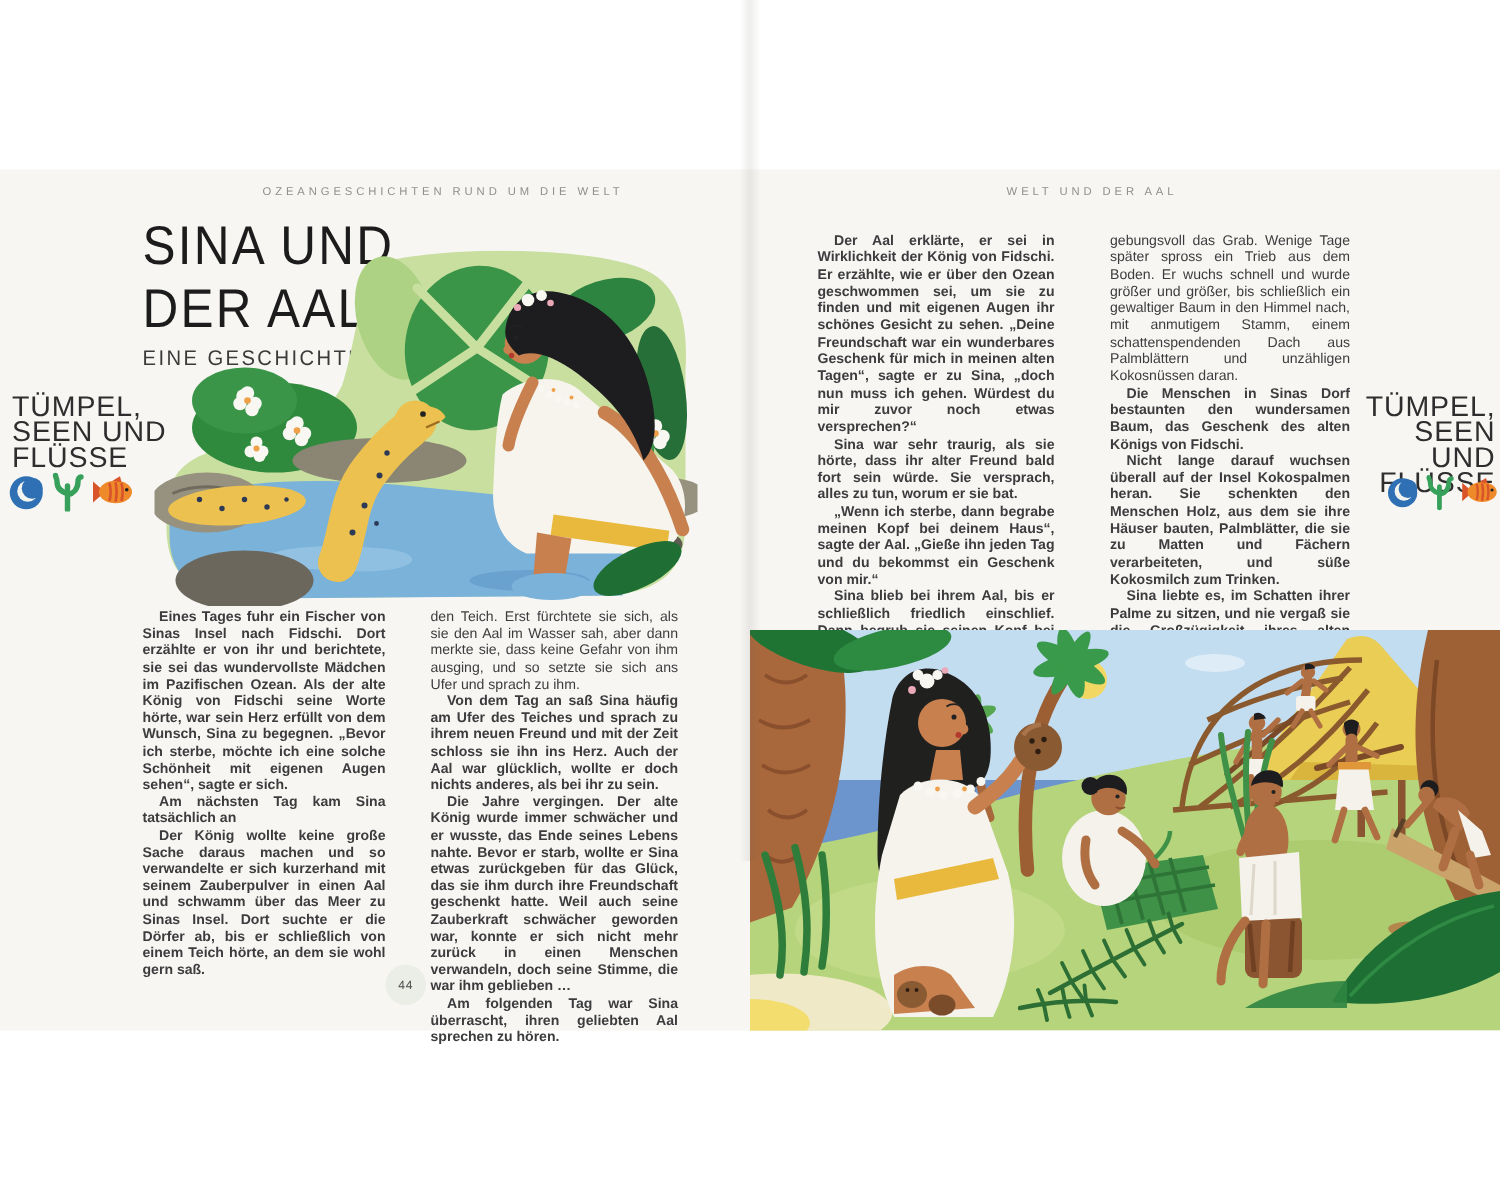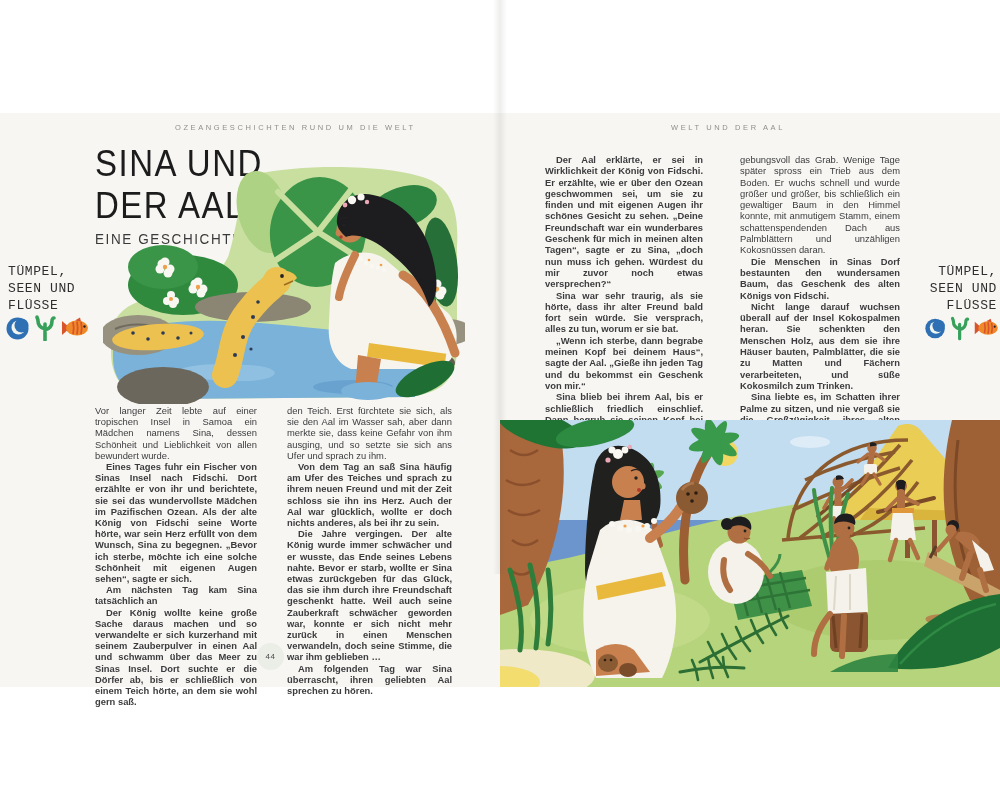--- a/index.html
+++ b/index.html
@@ -9,22 +9,22 @@
   .fold{position:absolute;left:493px;top:0;width:14px;height:574px;
         background:linear-gradient(to right,rgba(0,0,0,0),rgba(90,90,80,.10) 50%,rgba(0,0,0,0));}
   .running-header{position:absolute;top:10px;font-size:7.5px;letter-spacing:2.6px;
         color:var(--muted,#8f8f8d);text-align:center;white-space:nowrap;}
   .rh-left{left:175px;width:220px;}
   .rh-right{left:638px;width:180px;}
   .title{position:absolute;left:95px;top:30px;font-size:33px;line-height:38px;
         letter-spacing:1.5px;color:var(--title,#1c1c1c);transform:scaleY(1.1);transform-origin:top left;}
   .subtitle{position:absolute;left:95px;top:118px;font-size:13.5px;letter-spacing:1.6px;
         color:#3a3a3a;transform:scaleY(1.05);transform-origin:top left;}
-  .sidebar{position:absolute;top:150px;font-size:13px;line-height:17px;letter-spacing:.6px;
-        color:#2e2e2e;font-family:Liberation Mono, monospace;}
+  .sidebar{position:absolute;top:150px;font-size:19px;line-height:17px;letter-spacing:.6px;
+        color:#2e2e2e;}
   .sb-left{left:8px;text-align:left;}
   .sb-right{left:900px;width:97px;text-align:right;}
   .icons-row{position:absolute;top:202px;display:flex;gap:3px;align-items:center;}
   .ir-left{left:5px;}
   .ir-right{left:924px;width:76px;justify-content:flex-end;}
   .col{position:absolute;font-size:9.4px;line-height:11.2px;color:var(--text,#3c3c3e);}
   .para{margin:0;text-align:justify;}
   .para.ind{text-indent:11px;font-weight:bold;}
   .lcol1{left:95px;top:292px;width:162px;}
   .lcol2{left:287px;top:292px;width:165px;}
@@ -205,21 +205,20 @@
               <circle cx="281" cy="103" r="2.2"></circle>
           </g>
           <circle cx="266" cy="93" r="1.3" fill="#f0a04a"></circle>
             <circle cx="278" cy="98" r="1.3" fill="#f0a04a"></circle>
         </g>
         <ellipse cx="322" cy="212" rx="32" ry="13" fill="#1f6f35" transform="rotate(-26 322 212)"></ellipse>
       </svg>
     </div>
 
     <div class="col lcol1">
-        <p class="para">Vor langer Zeit lebte auf einer tropischen Insel in Samoa ein Mädchen namens Sina, dessen Schönheit und Lieblichkeit von allen bewundert wurde.</p>
         <p class="para ind">Eines Tages fuhr ein Fischer von Sinas Insel nach Fidschi. Dort erzählte er von ihr und berichtete, sie sei das wundervollste Mädchen im Pazifischen Ozean. Als der alte König von Fidschi seine Worte hörte, war sein Herz erfüllt von dem Wunsch, Sina zu begegnen. „Bevor ich sterbe, möchte ich eine solche Schönheit mit eigenen Augen sehen“, sagte er sich.</p>
         <p class="para ind">Am nächsten Tag kam Sina tatsächlich an</p>
         <p class="para ind">Der König wollte keine große Sache daraus machen und so verwandelte er sich kurzerhand mit seinem Zauberpulver in einen Aal und schwamm über das Meer zu Sinas Insel. Dort suchte er die Dörfer ab, bis er schließlich von einem Teich hörte, an dem sie wohl gern saß.</p>
       </div>
     <div class="col lcol2">
         <p class="para">den Teich. Erst fürchtete sie sich, als sie den Aal im Wasser sah, aber dann merkte sie, dass keine Gefahr von ihm ausging, und so setzte sie sich ans Ufer und sprach zu ihm.</p>
         <p class="para ind">Von dem Tag an saß Sina häufig am Ufer des Teiches und sprach zu ihrem neuen Freund und mit der Zeit schloss sie ihn ins Herz. Auch der Aal war glücklich, wollte er doch nichts anderes, als bei ihr zu sein.</p>
         <p class="para ind">Die Jahre vergingen. Der alte König wurde immer schwächer und er wusste, das Ende seines Lebens nahte. Bevor er starb, wollte er Sina etwas zurückgeben für das Glück, das sie ihm durch ihre Freundschaft geschenkt hatte. Weil auch seine Zauberkraft schwächer geworden war, konnte er sich nicht mehr zurück in einen Menschen verwandeln, doch seine Stimme, die war ihm geblieben …</p>
         <p class="para ind">Am folgenden Tag war Sina überrascht, ihren geliebten Aal sprechen zu hören.</p>
       </div>
@@ -228,21 +227,21 @@
     </div>
 
     <div class="col rcol1">
         <p class="para ind">Der Aal erklärte, er sei in Wirklichkeit der König von Fidschi. Er erzählte, wie er über den Ozean geschwommen sei, um sie zu finden und mit eigenen Augen ihr schönes Gesicht zu sehen. „Deine Freundschaft war ein wunderbares Geschenk für mich in meinen alten Tagen“, sagte er zu Sina, „doch nun muss ich gehen. Würdest du mir zuvor noch etwas versprechen?“</p>
         <p class="para ind">Sina war sehr traurig, als sie hörte, dass ihr alter Freund bald fort sein würde. Sie versprach, alles zu tun, worum er sie bat.</p>
         <p class="para ind">„Wenn ich sterbe, dann begrabe meinen Kopf bei deinem Haus“, sagte der Aal. „Gieße ihn jeden Tag und du bekommst ein Geschenk von mir.“</p>
         <p class="para ind">Sina blieb bei ihrem Aal, bis er schließlich friedlich einschlief. Dann begrub sie seinen Kopf bei ihrem Haus, wie sie es versprochen hatte.</p>
         <p class="para ind">Abend für Abend bewässerte Sina hin-</p>
       </div>
     <div class="col rcol2">
-        <p class="para">gebungsvoll das Grab. Wenige Tage später spross ein Trieb aus dem Boden. Er wuchs schnell und wurde größer und größer, bis schließlich ein gewaltiger Baum in den Himmel konnte, mit anmutigem Stamm, einem schattenspendenden Dach aus Palmblättern und unzähligen Kokosnüssen daran.</p>
+        <p class="para">gebungsvoll das Grab. Wenige Tage später spross ein Trieb aus dem Boden. Er wuchs schnell und wurde größer und größer, bis schließlich ein gewaltiger Baum in den Himmel nach, mit anmutigem Stamm, einem schattenspendenden Dach aus Palmblättern und unzähligen Kokosnüssen daran.</p>
         <p class="para ind">Die Menschen in Sinas Dorf bestaunten den wundersamen Baum, das Geschenk des alten Königs von Fidschi.</p>
         <p class="para ind">Nicht lange darauf wuchsen überall auf der Insel Kokospalmen heran. Sie schenkten den Menschen Holz, aus dem sie ihre Häuser bauten, Palmblätter, die sie zu Matten und Fächern verarbeiteten, und süße Kokosmilch zum Trinken.</p>
         <p class="para ind">Sina liebte es, im Schatten ihrer Palme zu sitzen, und nie vergaß sie die Großzügigkeit ihres alten Freundes. Denn wann immer sie durstig war, erinnerten sie die drei Kerben auf der Kokosnuss an das Gesicht ihres Aals.</p>
       </div>
 
     <div class="illo-bottom">
       <svg width="500" height="267" viewBox="0 0 500 267">
         <rect width="500" height="125" fill="#c2dcf0"></rect>
         <ellipse cx="120" cy="45" rx="24" ry="7" fill="#e9f2fa" opacity=".8"></ellipse>
         <ellipse cx="310" cy="22" rx="20" ry="6" fill="#e9f2fa" opacity=".7"></ellipse>

